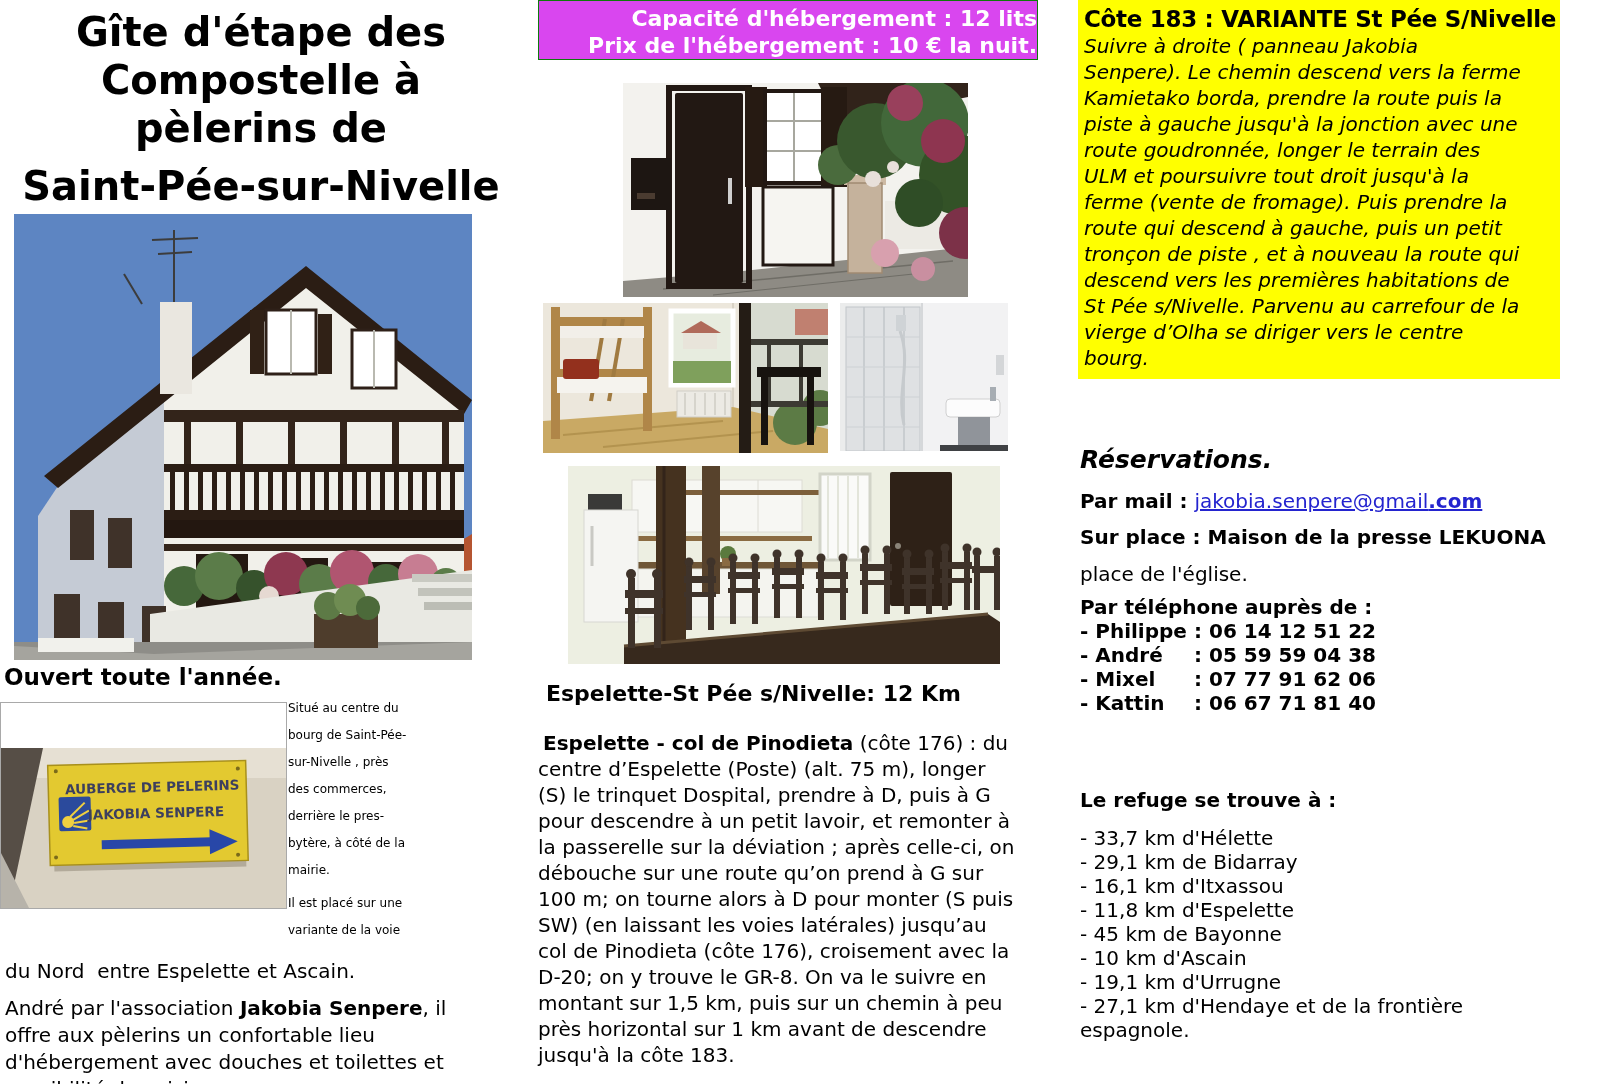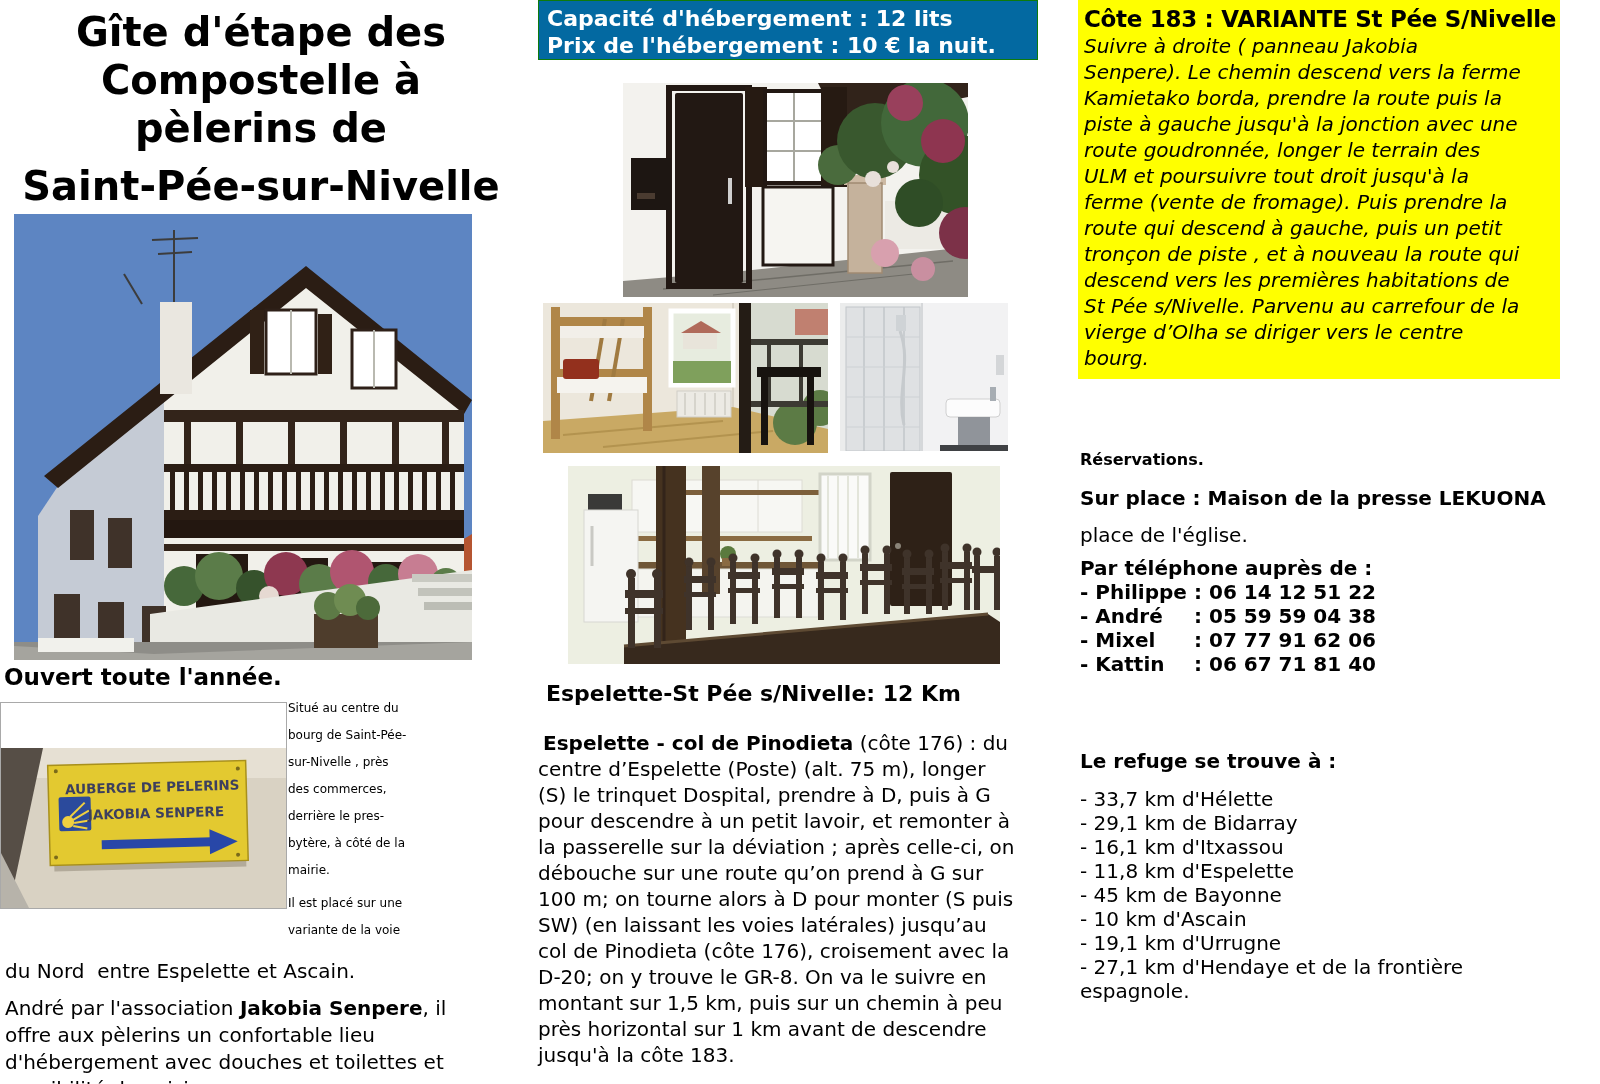--- a/index.html
+++ b/index.html
@@ -21,36 +21,36 @@
   .ouvert{font-size:23px;font-weight:bold;margin:3px 0 0 4px;line-height:28px;}
   .info-row{position:relative;margin-top:11px;height:252px;}
   .sign-photo{position:absolute;left:0;top:0;width:285px;height:205px;border:1px solid #a9a9a9;}
   .side-text{position:absolute;left:288px;top:-7px;width:234px;font-size:12px;line-height:27px;}
   .placed{margin-top:6px;}
   .nord{font-size:20px;line-height:26px;margin:4px 0 0 5px;}
   .gere{font-size:20px;line-height:27px;margin:11px 0 0 5px;}
   .b{font-weight:bold;}
 
   
-  .banner{background:#0369a1;border:1px solid #0e7a0c;width:500px;height:60px;box-sizing:border-box;
-          padding:4px 0 0 8px;}
+  .banner{background:#d946ef;border:1px solid #0e7a0c;width:500px;height:60px;box-sizing:border-box;
+          padding:4px 0 0 8px;text-align:right;}
   .banner div{color:#ffffff;font-weight:bold;font-size:22px;line-height:27px;}
   .entrance-photo{margin:23px 0 0 85px;width:345px;height:214px;}
   .photo-row{display:flex;margin:6px 0 0 5px;}
   .bunk-photo{width:285px;height:150px;}
   .shower-photo{width:168px;height:148px;margin-left:12px;}
   .dining-photo{margin:13px 0 0 30px;width:432px;height:198px;}
   .dist-heading{font-size:22px;font-weight:bold;margin:16px 0 0 8px;line-height:28px;}
   .route{font-size:20px;line-height:26px;margin-top:22px;width:494px;text-indent:5px;}
 
   
   .variant{background:#ffff00;box-sizing:border-box;width:482px;padding:5px 6px 8px 6px;}
   .variant-title{font-size:23px;font-weight:bold;line-height:28px;white-space:nowrap;letter-spacing:-0.3px;}
   .variant-body{font-size:20px;line-height:26px;font-style:italic;}
-  .res-title{font-size:16px;font-weight:bold;margin:66px 0 0 2px;line-height:30px;}
+  .res-title{font-size:25px;font-weight:bold;margin:66px 0 0 2px;line-height:30px;font-style:italic;}
   .mail{font-size:20px;font-weight:bold;margin:13px 0 0 2px;line-height:26px;}
   .mail a{color:#2424cf;font-weight:normal;text-decoration:underline;cursor:pointer;}
   .mail a .lb{font-weight:bold;}
   .onsite{font-size:20px;font-weight:bold;margin:10px 0 0 2px;line-height:26px;}
   .onsite2{font-size:20px;font-weight:normal;margin:11px 0 0 2px;line-height:26px;}
   .tel-head{font-size:20px;font-weight:bold;margin:8px 0 0 2px;line-height:24px;}
   .ph-row{display:flex;font-size:20px;font-weight:bold;line-height:24px;margin-left:2px;}
   .ph-name{width:114px;}
   .refuge{font-size:20px;font-weight:bold;margin:72px 0 0 2px;line-height:26px;}
   .dist-list{font-size:20px;line-height:24px;margin:13px 0 0 2px;width:462px;}
@@ -457,20 +457,21 @@
 route qui descend à gauche, puis un petit
 tronçon de piste , et à nouveau la route qui
 descend vers les premières habitations de
 St Pée s/Nivelle. Parvenu au carrefour de la
 vierge d’Olha se diriger vers le centre
 bourg.</div>
   </div>
 
   <div class="res-title">Réservations.</div>
 
+  <div class="mail"><span>Par mail : </span><a><span>jakobia.senpere@gmail</span><span class="lb">.com</span></a></div>
 
   <div class="onsite">Sur place : Maison de la presse LEKUONA</div>
   <div class="onsite2">place de l'église.</div>
 
   <div class="tel-head">Par téléphone auprès de :</div>
   <div class="ph-row">
     <span class="ph-name">- Philippe</span>
     <span class="ph-num">: 06 14 12 51 22</span>
   </div>
   <div class="ph-row">

